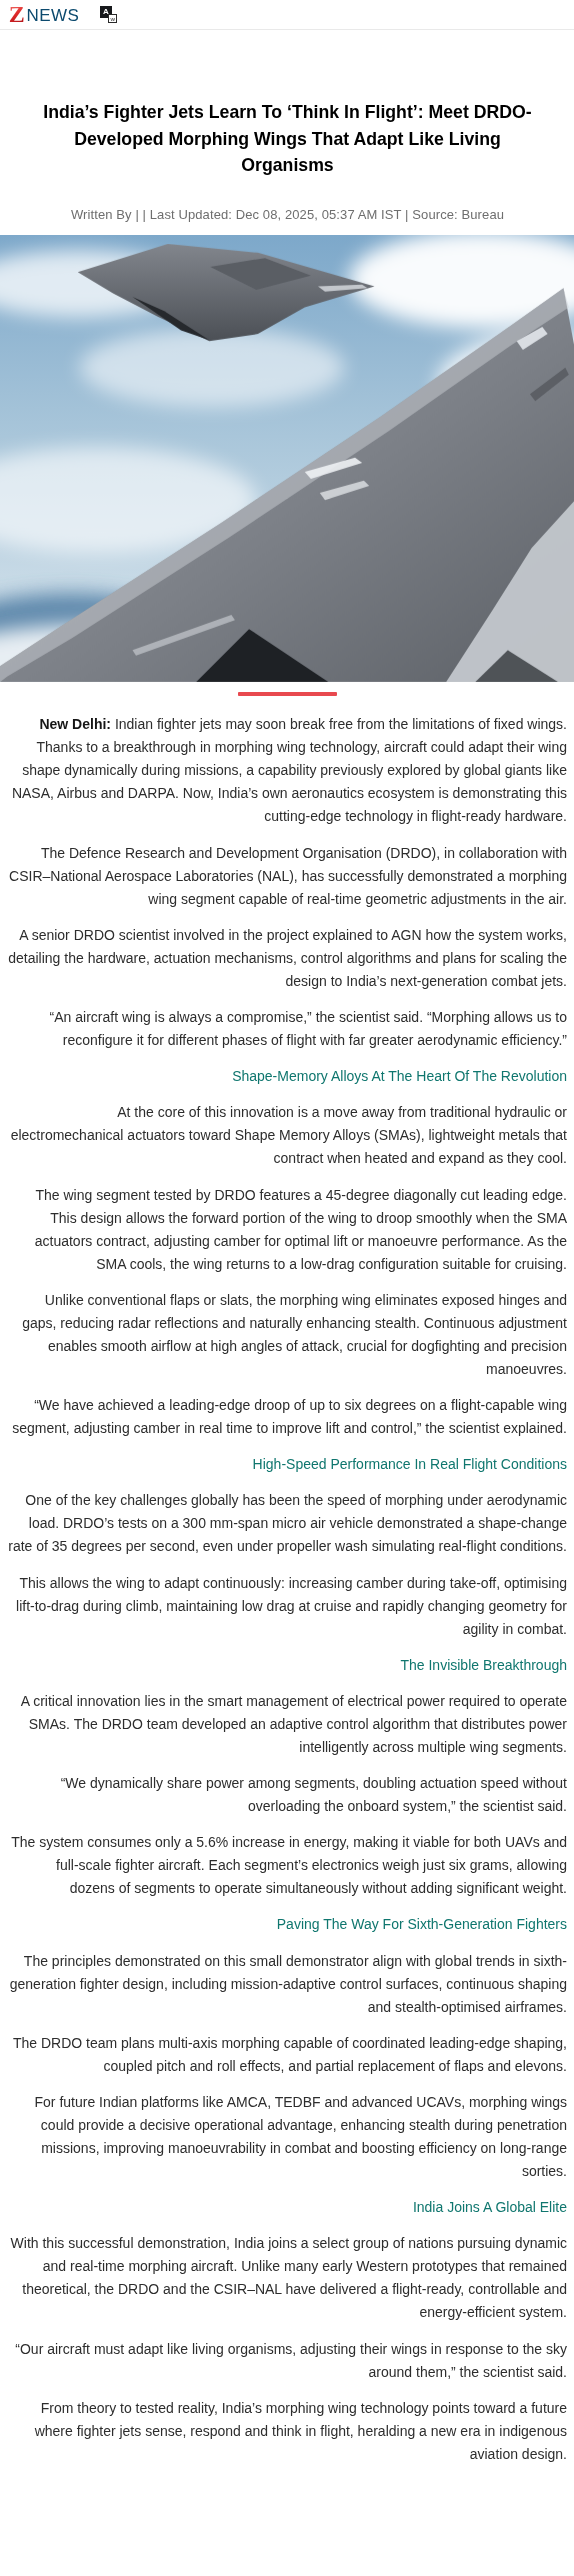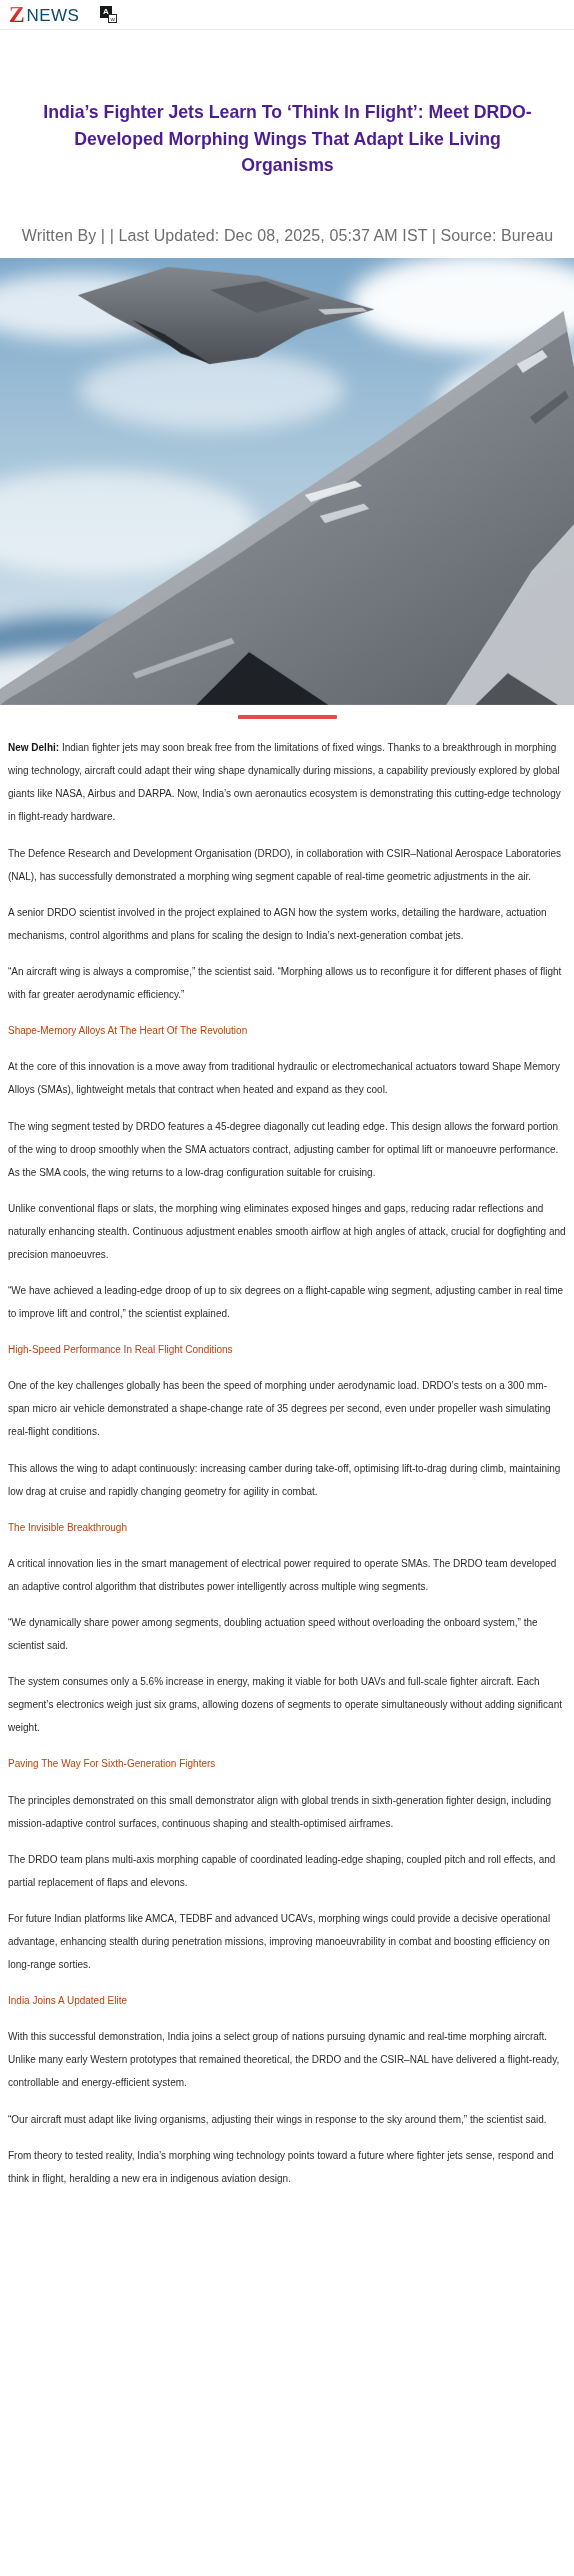--- a/index.html
+++ b/index.html
@@ -32,44 +32,45 @@
   }
   .ti-sub {
     position: absolute; right: 0; bottom: 0; width: 8.8px; height: 8.8px;
     background: #fff; border: 0.9px solid #2a2a2a; color: #2a2a2a;
     font-size: 6.2px; display: flex; align-items: center; justify-content: center;
   }
 
   
   .headline {
     margin: 69px auto 0; max-width: 523px; text-align: center;
-    font-size: 17.7px; line-height: 26.5px; font-weight: bold; color: #4c1d95;
+    font-size: 17.7px; line-height: 26.5px; font-weight: bold; color: #000000;
   }
   .byline {
-    margin-top: 48px; text-align: center;
-    font-size: 16px; color: #6e6e6e; letter-spacing: 0.1px;
+    margin-top: 28px; text-align: center;
+    font-size: 13px; color: #6e6e6e; letter-spacing: 0.1px;
   }
 
   
   .hero { margin-top: 13.2px; width: 575px; height: 447px; display: block; }
   .hero svg { display: block; }
 
   
   .divider {
     width: 99px; height: 3.5px; background: #e8494f;
     margin: 10.6px auto 17.7px; border-radius: 0.9px;
   }
 
   
   .article-body { padding: 0 8px 0 8px; }
   .article-body p {
-    font-size: 10px; line-height: 23px; color: #2d2d2d;
+    font-size: 14px; line-height: 23px; color: #2d2d2d;
     margin: 0 0 13.2px 0;
+    text-align: right;
   }
-  .article-body p.subheading { color: #c2410c; }
+  .article-body p.subheading { color: #0f766e; }
   .article-body strong { color: #161616; }
 </style>
 </head>
 <body>
 
 <div class="page">
 
   <header class="site-header">
     <a class="logo">
       <span class="logo-z">Z</span>
@@ -160,20 +161,20 @@
       <p>One of the key challenges globally has been the speed of morphing under aerodynamic load. DRDO’s tests on a 300 mm-span micro air vehicle demonstrated a shape-change rate of 35 degrees per second, even under propeller wash simulating real-flight conditions.</p>
       <p>This allows the wing to adapt continuously: increasing camber during take-off, optimising lift-to-drag during climb, maintaining low drag at cruise and rapidly changing geometry for agility in combat.</p>
       <p class="subheading">The Invisible Breakthrough</p>
       <p>A critical innovation lies in the smart management of electrical power required to operate SMAs. The DRDO team developed an adaptive control algorithm that distributes power intelligently across multiple wing segments.</p>
       <p>“We dynamically share power among segments, doubling actuation speed without overloading the onboard system,” the scientist said.</p>
       <p>The system consumes only a 5.6% increase in energy, making it viable for both UAVs and full-scale fighter aircraft. Each segment’s electronics weigh just six grams, allowing dozens of segments to operate simultaneously without adding significant weight.</p>
       <p class="subheading">Paving The Way For Sixth-Generation Fighters</p>
       <p>The principles demonstrated on this small demonstrator align with global trends in sixth-generation fighter design, including mission-adaptive control surfaces, continuous shaping and stealth-optimised airframes.</p>
       <p>The DRDO team plans multi-axis morphing capable of coordinated leading-edge shaping, coupled pitch and roll effects, and partial replacement of flaps and elevons.</p>
       <p>For future Indian platforms like AMCA, TEDBF and advanced UCAVs, morphing wings could provide a decisive operational advantage, enhancing stealth during penetration missions, improving manoeuvrability in combat and boosting efficiency on long-range sorties.</p>
-      <p class="subheading">India Joins A Updated Elite</p>
+      <p class="subheading">India Joins A Global Elite</p>
       <p>With this successful demonstration, India joins a select group of nations pursuing dynamic and real-time morphing aircraft. Unlike many early Western prototypes that remained theoretical, the DRDO and the CSIR–NAL have delivered a flight-ready, controllable and energy-efficient system.</p>
       <p>“Our aircraft must adapt like living organisms, adjusting their wings in response to the sky around them,” the scientist said.</p>
       <p>From theory to tested reality, India’s morphing wing technology points toward a future where fighter jets sense, respond and think in flight, heralding a new era in indigenous aviation design.</p>
     </article>
 
 </div>
 
 
 </body></html>

